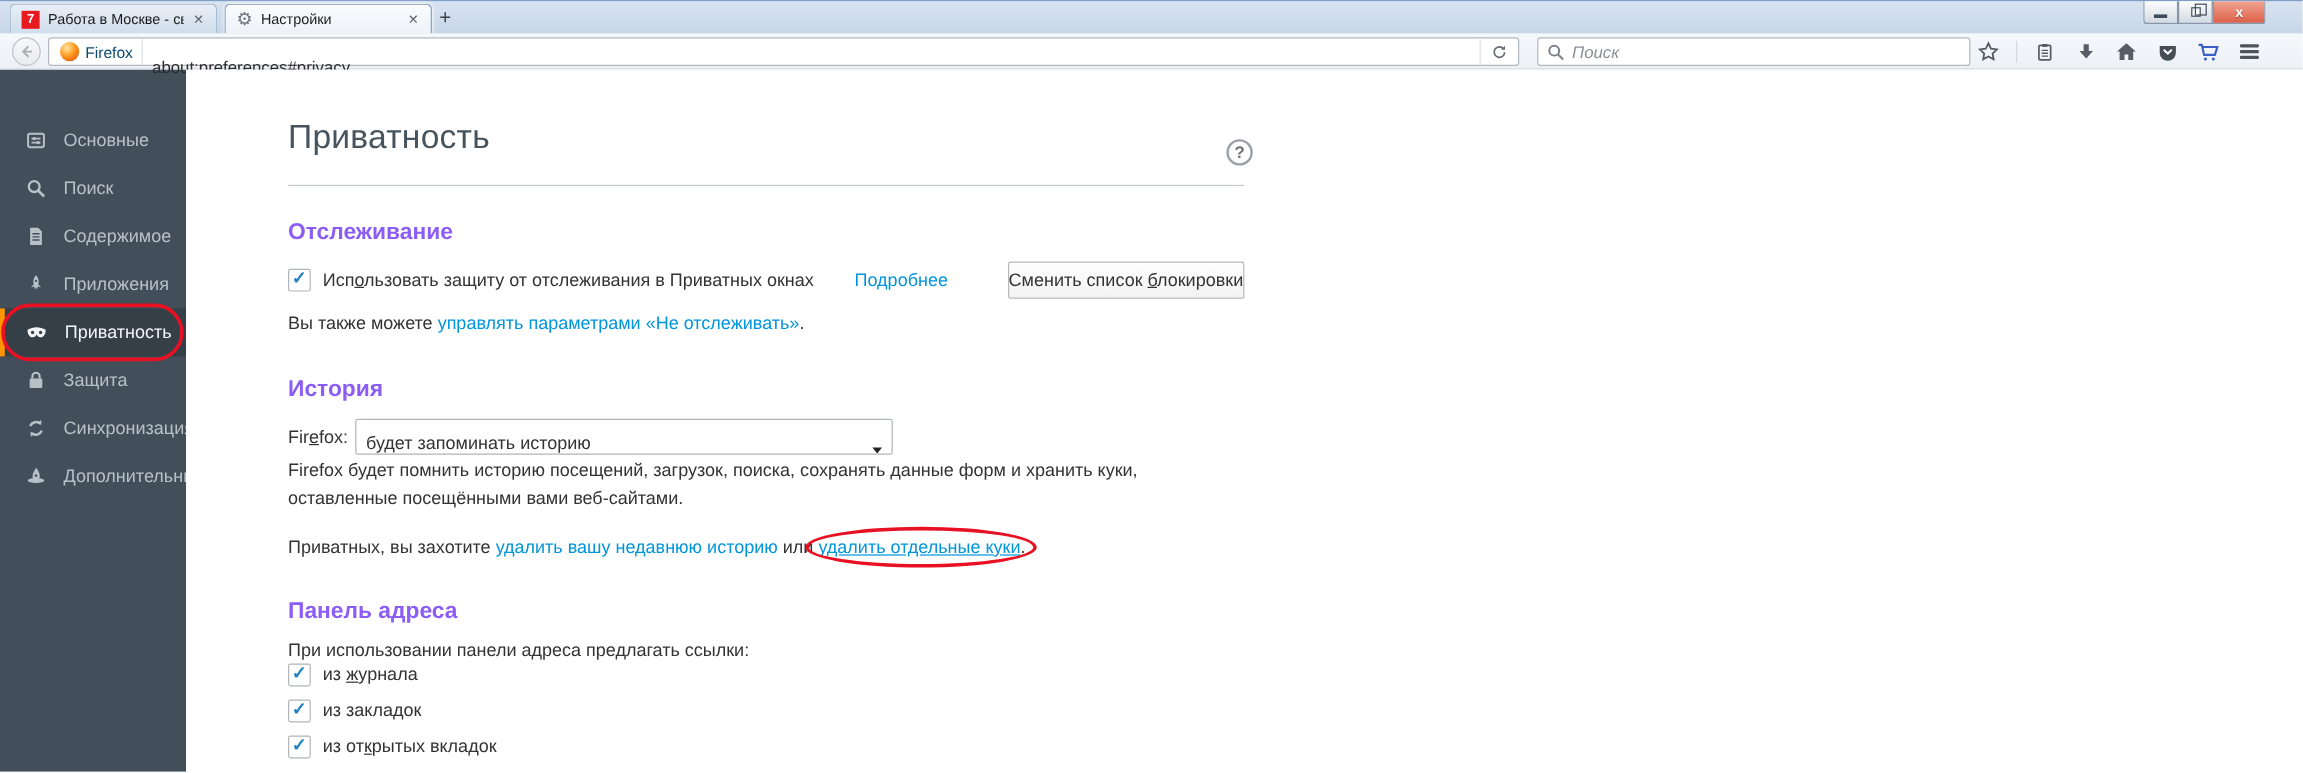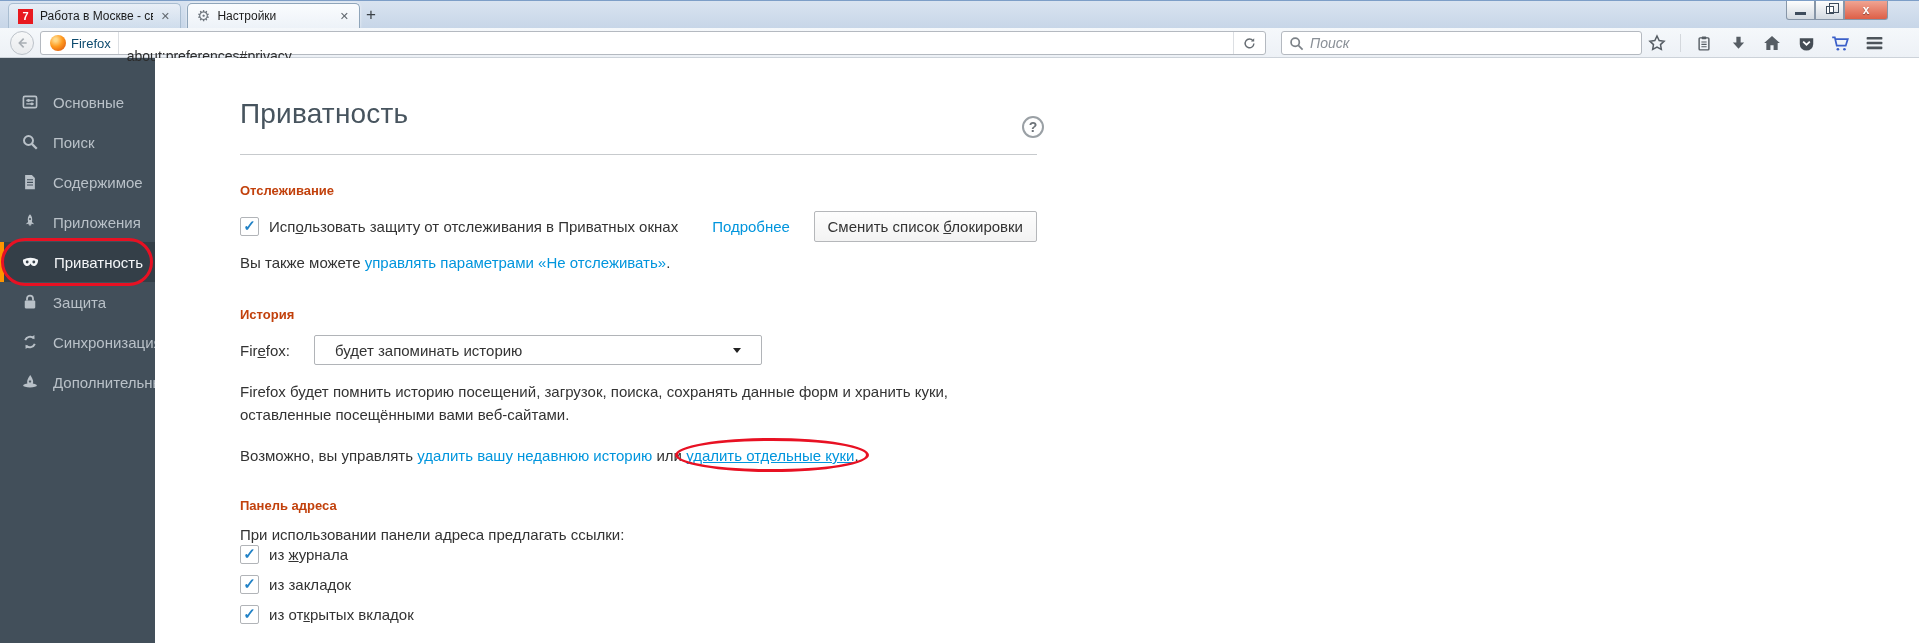--- a/index.html
+++ b/index.html
@@ -38,47 +38,47 @@
   .reload-wrap { border-left:1px solid #dcdfe3; height:100%; display:flex; align-items:center; padding-left:8px; padding-right:2px; }
   .searchbar { position:absolute; left:1281px; top:3px; width:361px; height:24px; background:#fff; border:1px solid #b4b9c0; border-radius:3px; display:flex; align-items:center; padding:0 7px; gap:6px; }
   .search-input { border:none; outline:none; flex:1; font-family:"Liberation Sans",sans-serif; font-size:14px; font-style:italic; color:#555; background:transparent; }
   .search-input::placeholder { color:#8a9097; font-style:italic; }
   .tool-icons { position:absolute; left:1646px; top:0; height:30px; display:flex; align-items:center; gap:12px; }
   .ticon { width:22px; height:22px; display:flex; align-items:center; justify-content:center; }
   .sep-v { width:1px; height:18px; background:#d4d8dd; }
 
   
   .page { display:flex; height:585px; }
-  .sidebar { width:155px; background:#424f5a; padding-top:24px; flex:none; }
+  .sidebar { width:155px; background:#424f5a; padding-top:39px; flex:none; }
   .side-item { height:40px; display:flex; align-items:center; gap:14px; padding-left:21px; font-size:15px; color:#b9c1c8; position:relative; }
   .side-item svg { flex:none; }
   .side-item.active { background:#343f48; color:#f4f6f8; }
   .side-item.active::before { content:''; position:absolute; left:0; top:0; bottom:0; width:4px; background:#ff9500; }
   .ring-sidebar { position:absolute; left:1px; right:2px; top:-4px; bottom:-4px; border:3px solid #e81123; border-radius:24px; pointer-events:none; z-index:4; }
 
   .main { flex:1; position:relative; padding:40px 0 0 85px; background:#fff; }
   .inner { width:797px; color:#333; font-size:15px; }
   .page-title { font-size:28px; font-weight:400; color:#47545e; margin-bottom:24px; letter-spacing:.2px; }
   .help-circle { position:absolute; left:867px; top:58px; width:22px; height:22px; border:2px solid #9aa0a5; border-radius:50%; color:#6d7379; font-size:14px; display:flex; align-items:center; justify-content:center; font-weight:bold; }
   .rule { border:none; border-top:1px solid #c7cacd; margin-bottom:28px; }
-  .sec-head { font-weight:bold; font-size:13px; color:#c2410c; margin-bottom:13px; }
+  .sec-head { font-weight:bold; font-size:19px; color:#8b5cf6; margin-bottom:13px; }
   .ak { text-decoration:underline; }
 
   .track-row { display:flex; align-items:center; height:31px; white-space:nowrap; }
   .checkbox { width:19px; height:19px; background:#fff; border:1px solid #b1b4b8; border-radius:2px; display:flex; align-items:center; justify-content:center; flex:none; }
   .checkbox .mark { color:#2182c6; font-weight:bold; font-size:15px; line-height:1; transform:translateY(-1px); }
   .cb-label { margin-left:10px; }
   .link { color:#0095dd; text-decoration:none; cursor:pointer; }
   .learn-more { margin-left:34px; }
-  .blocklist-btn { margin-left:auto; height:31px; background:linear-gradient(#fdfdfd,#f3f3f3); border:1px solid #b5b7ba; border-radius:2px; font-family:"Liberation Sans",sans-serif; font-size:15px; color:#333; padding:0 13px; white-space:nowrap; }
+  .blocklist-btn { margin-left:auto; height:31px; background:linear-gradient(#fdfdfd,#f3f3f3); border:1px solid #b5b7ba; border-radius:2px; font-family:"Liberation Sans",sans-serif; font-size:15px; color:#333; padding:0 0; white-space:nowrap; }
   .dnt-line { margin-top:12px; }
 
   .hist { margin-top:36px; }
-  .hist-row { display:flex; align-items:center; gap:24px; margin-bottom:15px; }
-  .select-box { width:448px; height:30px; background:#fff; border:1px solid #b1b4b8; border-radius:2px; display:flex; align-items:center; padding:0 20px; }
+  .hist-row { display:flex; align-items:center; gap:6px; margin-bottom:2px; }
+  .select-box { width:448px; height:30px; background:#fff; border:1px solid #b1b4b8; border-radius:2px; display:flex; align-items:flex-end; padding:0 8px; }
   .select-box .val { flex:1; }
   .caret-down { width:0; height:0; border-left:4.5px solid transparent; border-right:4.5px solid transparent; border-top:5.5px solid #222; }
   .para { line-height:23px; white-space:nowrap; }
   .clear-line { margin-top:21px; white-space:nowrap; }
   .circled-link { position:relative; display:inline-block; text-decoration:underline; }
   .ring-link { position:absolute; left:-11px; right:-14px; top:-9px; bottom:-8px; border:3px solid #e81123; border-radius:50%; pointer-events:none; }
 
   .addr { margin-top:34px; }
   .addr-desc { margin-bottom:1px; }
   .cb-row { display:flex; align-items:center; height:20px; margin-bottom:10px; }
@@ -282,21 +282,21 @@
           <div class="select-box">
             <span class="val">будет запоминать историю</span>
             <span class="caret-down"></span>
           </div>
         </div>
         <div class="para">
           <span style="display:block">Firefox будет помнить историю посещений, загрузок, поиска, сохранять данные форм и хранить куки,</span>
           <span style="display:block">оставленные посещёнными вами веб-сайтами.</span>
         </div>
         <div class="clear-line">
-          <span>Возможно, вы управлять </span><span class="link">удалить вашу недавнюю историю</span><span> или </span><span class="link circled-link"><span>удалить отдельные куки</span><span class="ring-link"></span></span><span>.</span>
+          <span>Приватных, вы захотите </span><span class="link">удалить вашу недавнюю историю</span><span> или </span><span class="link circled-link"><span>удалить отдельные куки</span><span class="ring-link"></span></span><span>.</span>
         </div>
       </div>
 
       <div class="addr">
         <div class="sec-head">Панель адреса</div>
         <div class="addr-desc">При использовании панели адреса предлагать ссылки:</div>
         <div class="cb-row">
           <span class="checkbox">
               <span class="mark">✓</span>
             </span>

